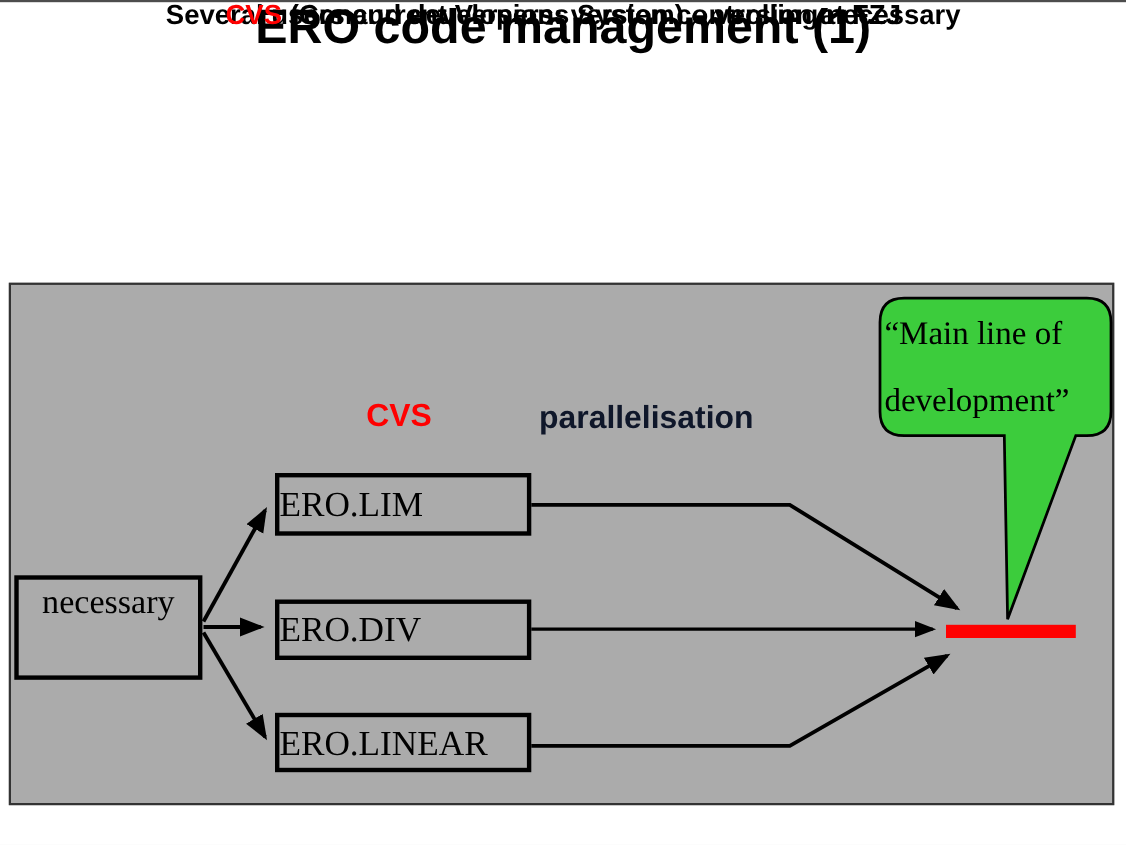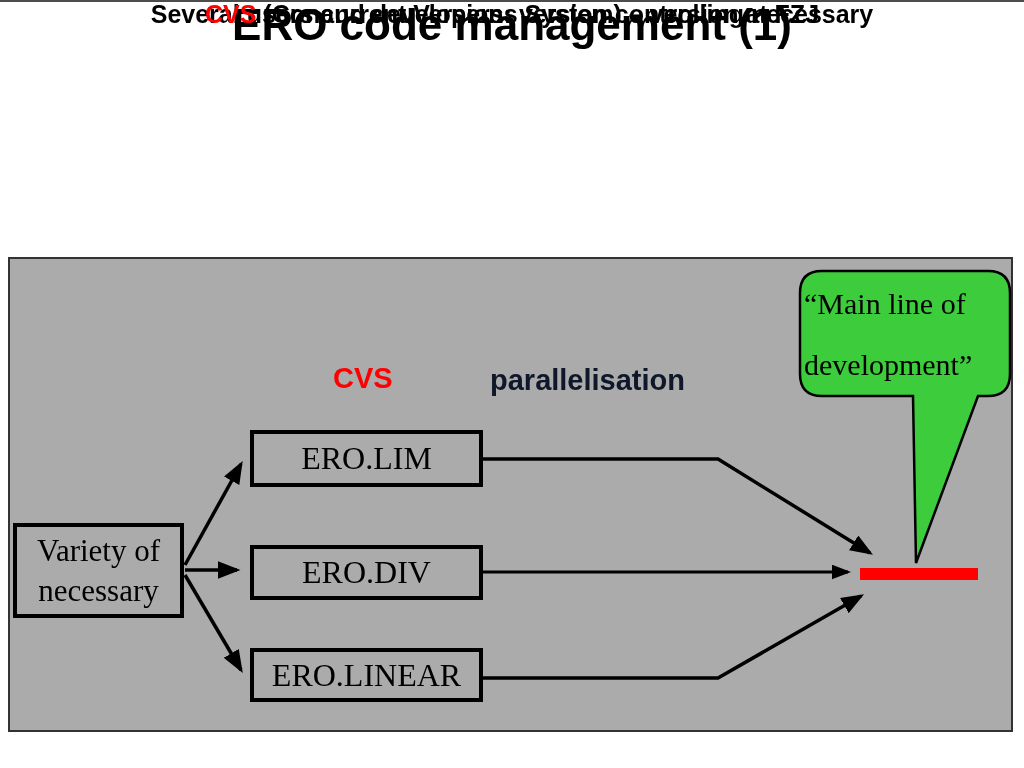--- a/index.html
+++ b/index.html
@@ -37,21 +37,21 @@
 
   .diagram-label {
     position: absolute; font-size: 29px; font-weight: 700; color: #0f172a;
     white-space: nowrap;
   }
   .cvs-label { left: 325px; top: 105px; color: #FF0000; }
   .parallelisation-label { left: 482px; top: 107px; }
 
   .node-box {
     position: absolute; border: 4px solid #000000; box-sizing: border-box;
-    display: flex; align-items: center; justify-content: center;
+    display: flex; align-items: center; justify-content: flex-start;
     font-family: "Liberation Serif", serif; font-size: 32px; color: #000000;
     white-space: nowrap;
   }
   .suffix-magenta { color: #000000; }
 
   .variety-box {
     left: 5px; top: 266px; width: 171px; height: 95px;
     flex-direction: column; font-size: 31px; line-height: 40px;
   }
   .lim-box    { left: 242px; top: 173px; width: 233px; height: 57px; }
@@ -94,21 +94,20 @@
       <polyline points="475,315 840,315" fill="none" stroke="#000000" stroke-width="3" marker-end="url(#arrowhead)"></polyline>
       <polyline points="475,421 710,421 853,339" fill="none" stroke="#000000" stroke-width="3.5" marker-end="url(#arrowhead)"></polyline>
 
       <rect x="852" y="311" width="118" height="12" fill="#FF0000"></rect>
     </svg>
 
     <div class="diagram-label cvs-label">CVS</div>
     <div class="diagram-label parallelisation-label">parallelisation</div>
 
     <div class="node-box variety-box">
-      <div>Variety of</div>
       <div>necessary</div>
     </div>
 
     <div class="node-box lim-box">
         <span>ERO.</span>
         <span class="suffix-magenta">LIM</span>
       </div>
 
     <div class="node-box div-box">
         <span>ERO.</span>

